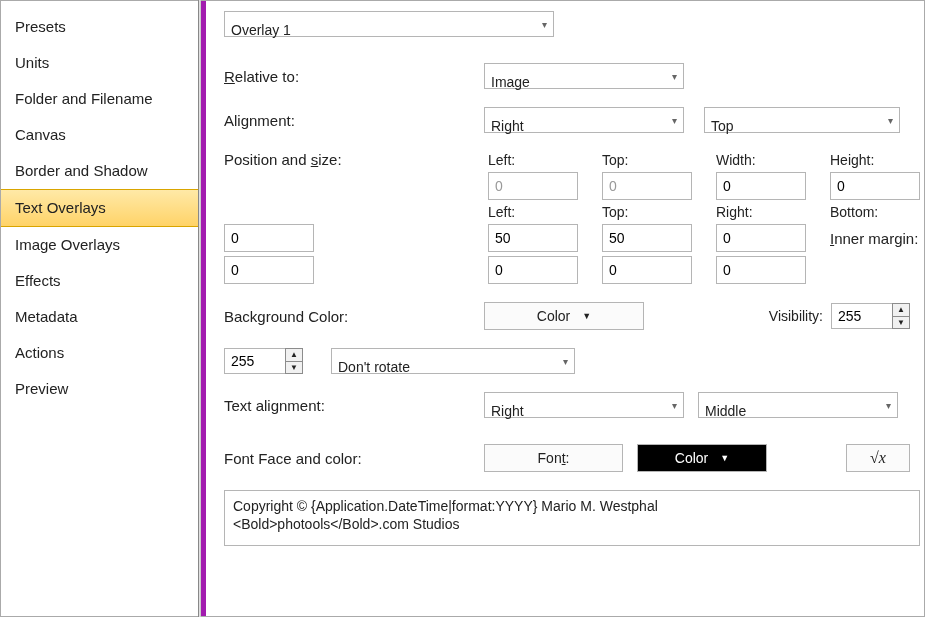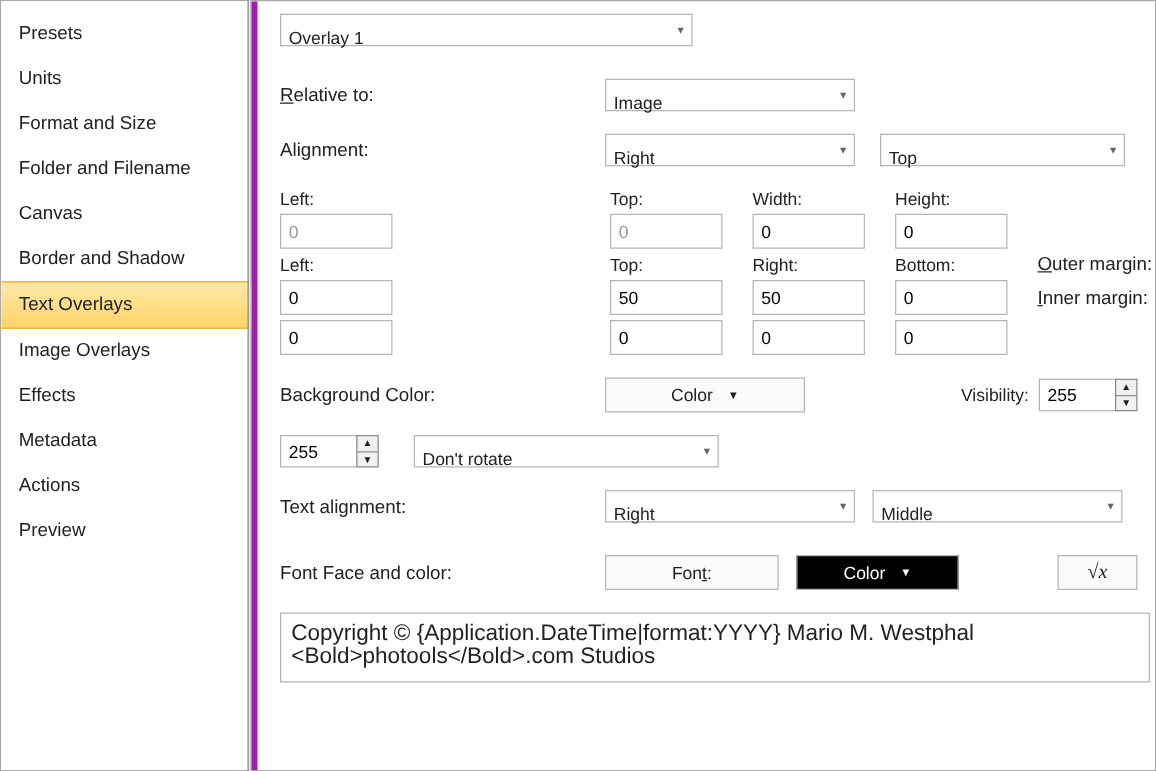--- a/index.html
+++ b/index.html
@@ -89,39 +89,38 @@
   .spinner .buttons div {
     width: 18px; height: 13px; border:1px solid #8c8c8c; background:#f1f1f1;
     display:flex; align-items:center; justify-content:center; font-size:8px; line-height:1;
     margin-left:-1px;
     cursor:pointer;
   }
   .spinner .buttons div:first-child { border-bottom:none;}
   .text-area {
     border: 1px solid #b5b5b5;
     padding: 6px 8px;
-    font-size: 18px;
+    font-size: 14px;
     line-height: 18px;
     height: 56px;
     width: 696px;
     overflow:hidden;
     white-space: pre-line;
   }
   .sqrt { font-family: serif; font-size:16px; font-style: italic;}
   .posgrid { display:grid; grid-template-columns: 260px 110px 110px 110px 110px; column-gap:4px; row-gap:4px; align-items:center; margin-bottom: 12px;}
   .posgrid .h { font-size:14px; }
 </style>
 </head>
 <body>
 
 <div class="layout">
   <div class="sidebar" id="sidebar">
       <div class="item">Presets</div>
       <div class="item">Units</div>
-      <div class="item">Format and Size</div>
       <div class="item">Folder and Filename</div>
       <div class="item">Canvas</div>
       <div class="item">Border and Shadow</div>
       <div class="item selected">Text Overlays</div>
       <div class="item">Image Overlays</div>
       <div class="item">Effects</div>
       <div class="item">Metadata</div>
       <div class="item">Actions</div>
       <div class="item">Preview</div>
     </div>
@@ -158,40 +157,40 @@
       </div>
       <div class="dropdown w180">
         <span>Top</span>
         <span class="arrow">▾</span>
       </div>
     </div>
 
     <div style="height:10px"></div>
 
     <div class="posgrid">
+      <div style="font-size:15px;">
+        <span>Position and </span><span class="underline-first">s</span><span>ize:</span>
+      </div>
       <div class="h">Left:</div>
       <div class="h">Top:</div>
       <div class="h">Width:</div>
       <div class="h">Height:</div>
 
       <div></div>
       <input class="num disabled" readonly="" value="0" style="">
       <input class="num disabled" readonly="" value="0" style="">
       <input class="num" value="0" style="">
       <input class="num" value="0" style="">
 
       <div></div>
       <div class="h">Left:</div>
       <div class="h">Top:</div>
       <div class="h">Right:</div>
       <div class="h">Bottom:</div>
 
-      <div style="font-size:15px;">
-        <span class="underline-first">O</span><span>uter margin:</span>
-      </div>
       <input class="num" value="0" style="">
       <input class="num" value="50" style="">
       <input class="num" value="50" style="">
       <input class="num" value="0" style="">
 
       <div style="font-size:15px;">
         <span class="underline-first">I</span><span>nner margin:</span>
       </div>
       <input class="num" value="0" style="">
       <input class="num" value="0" style="">

